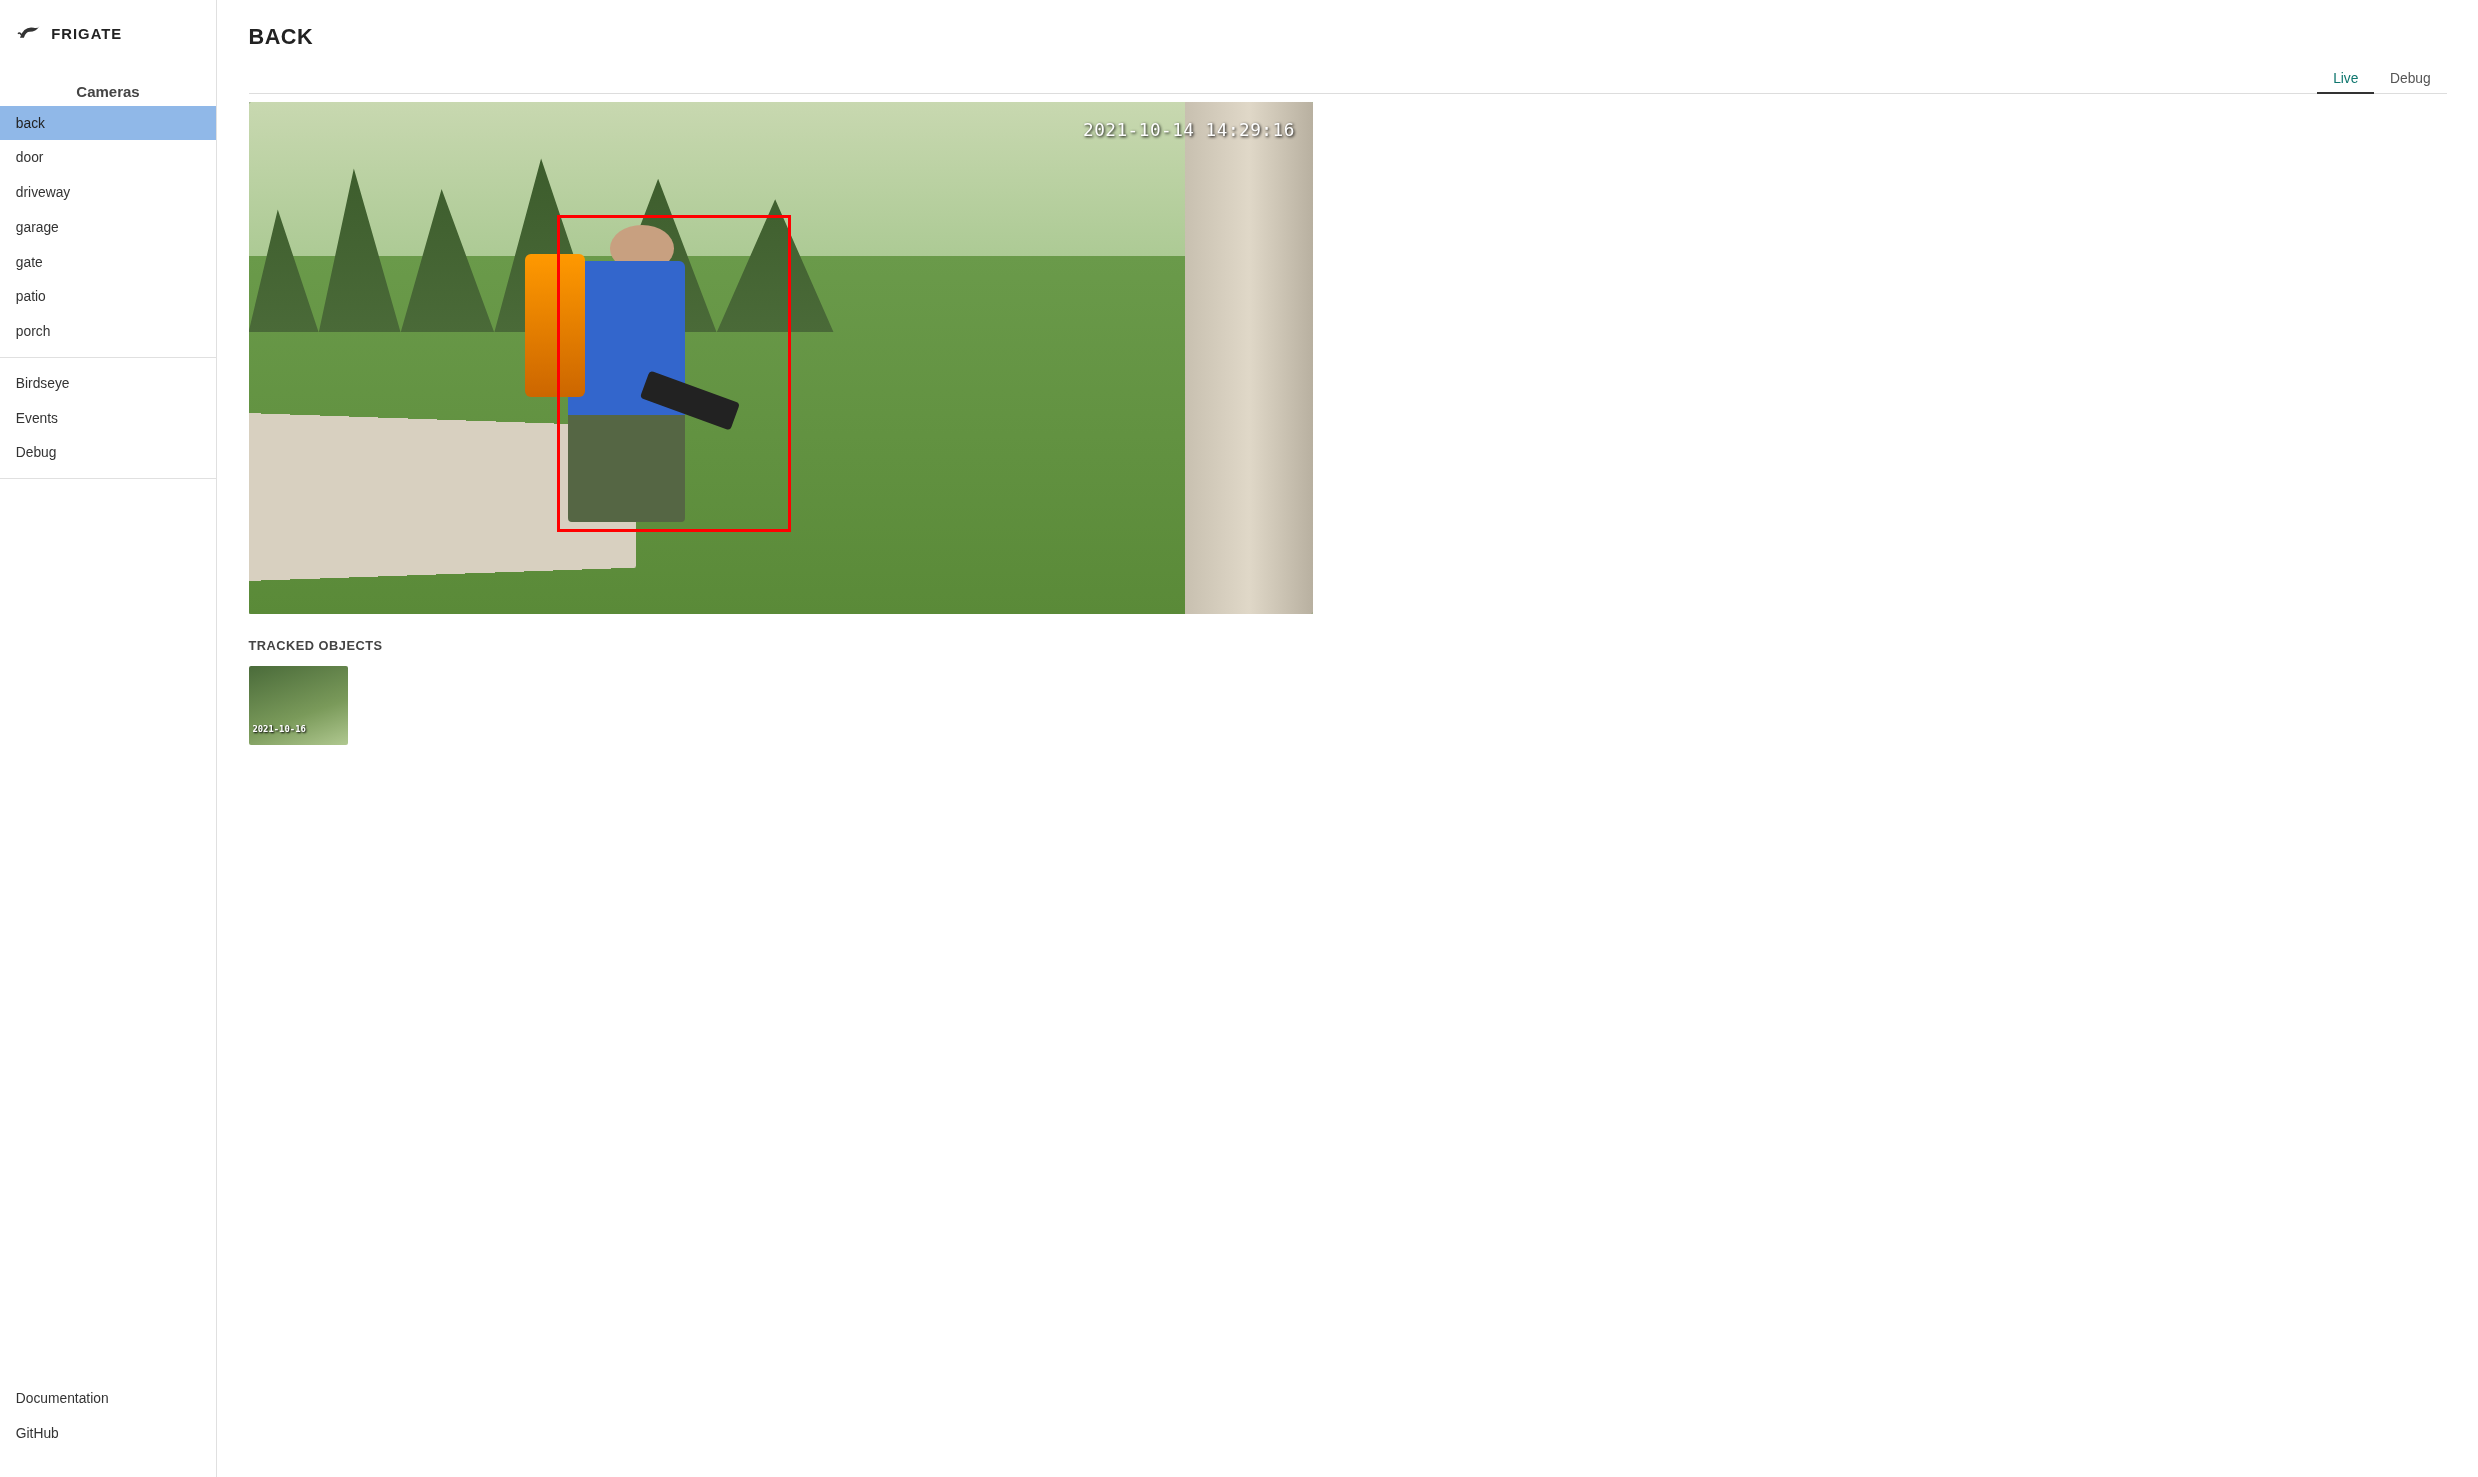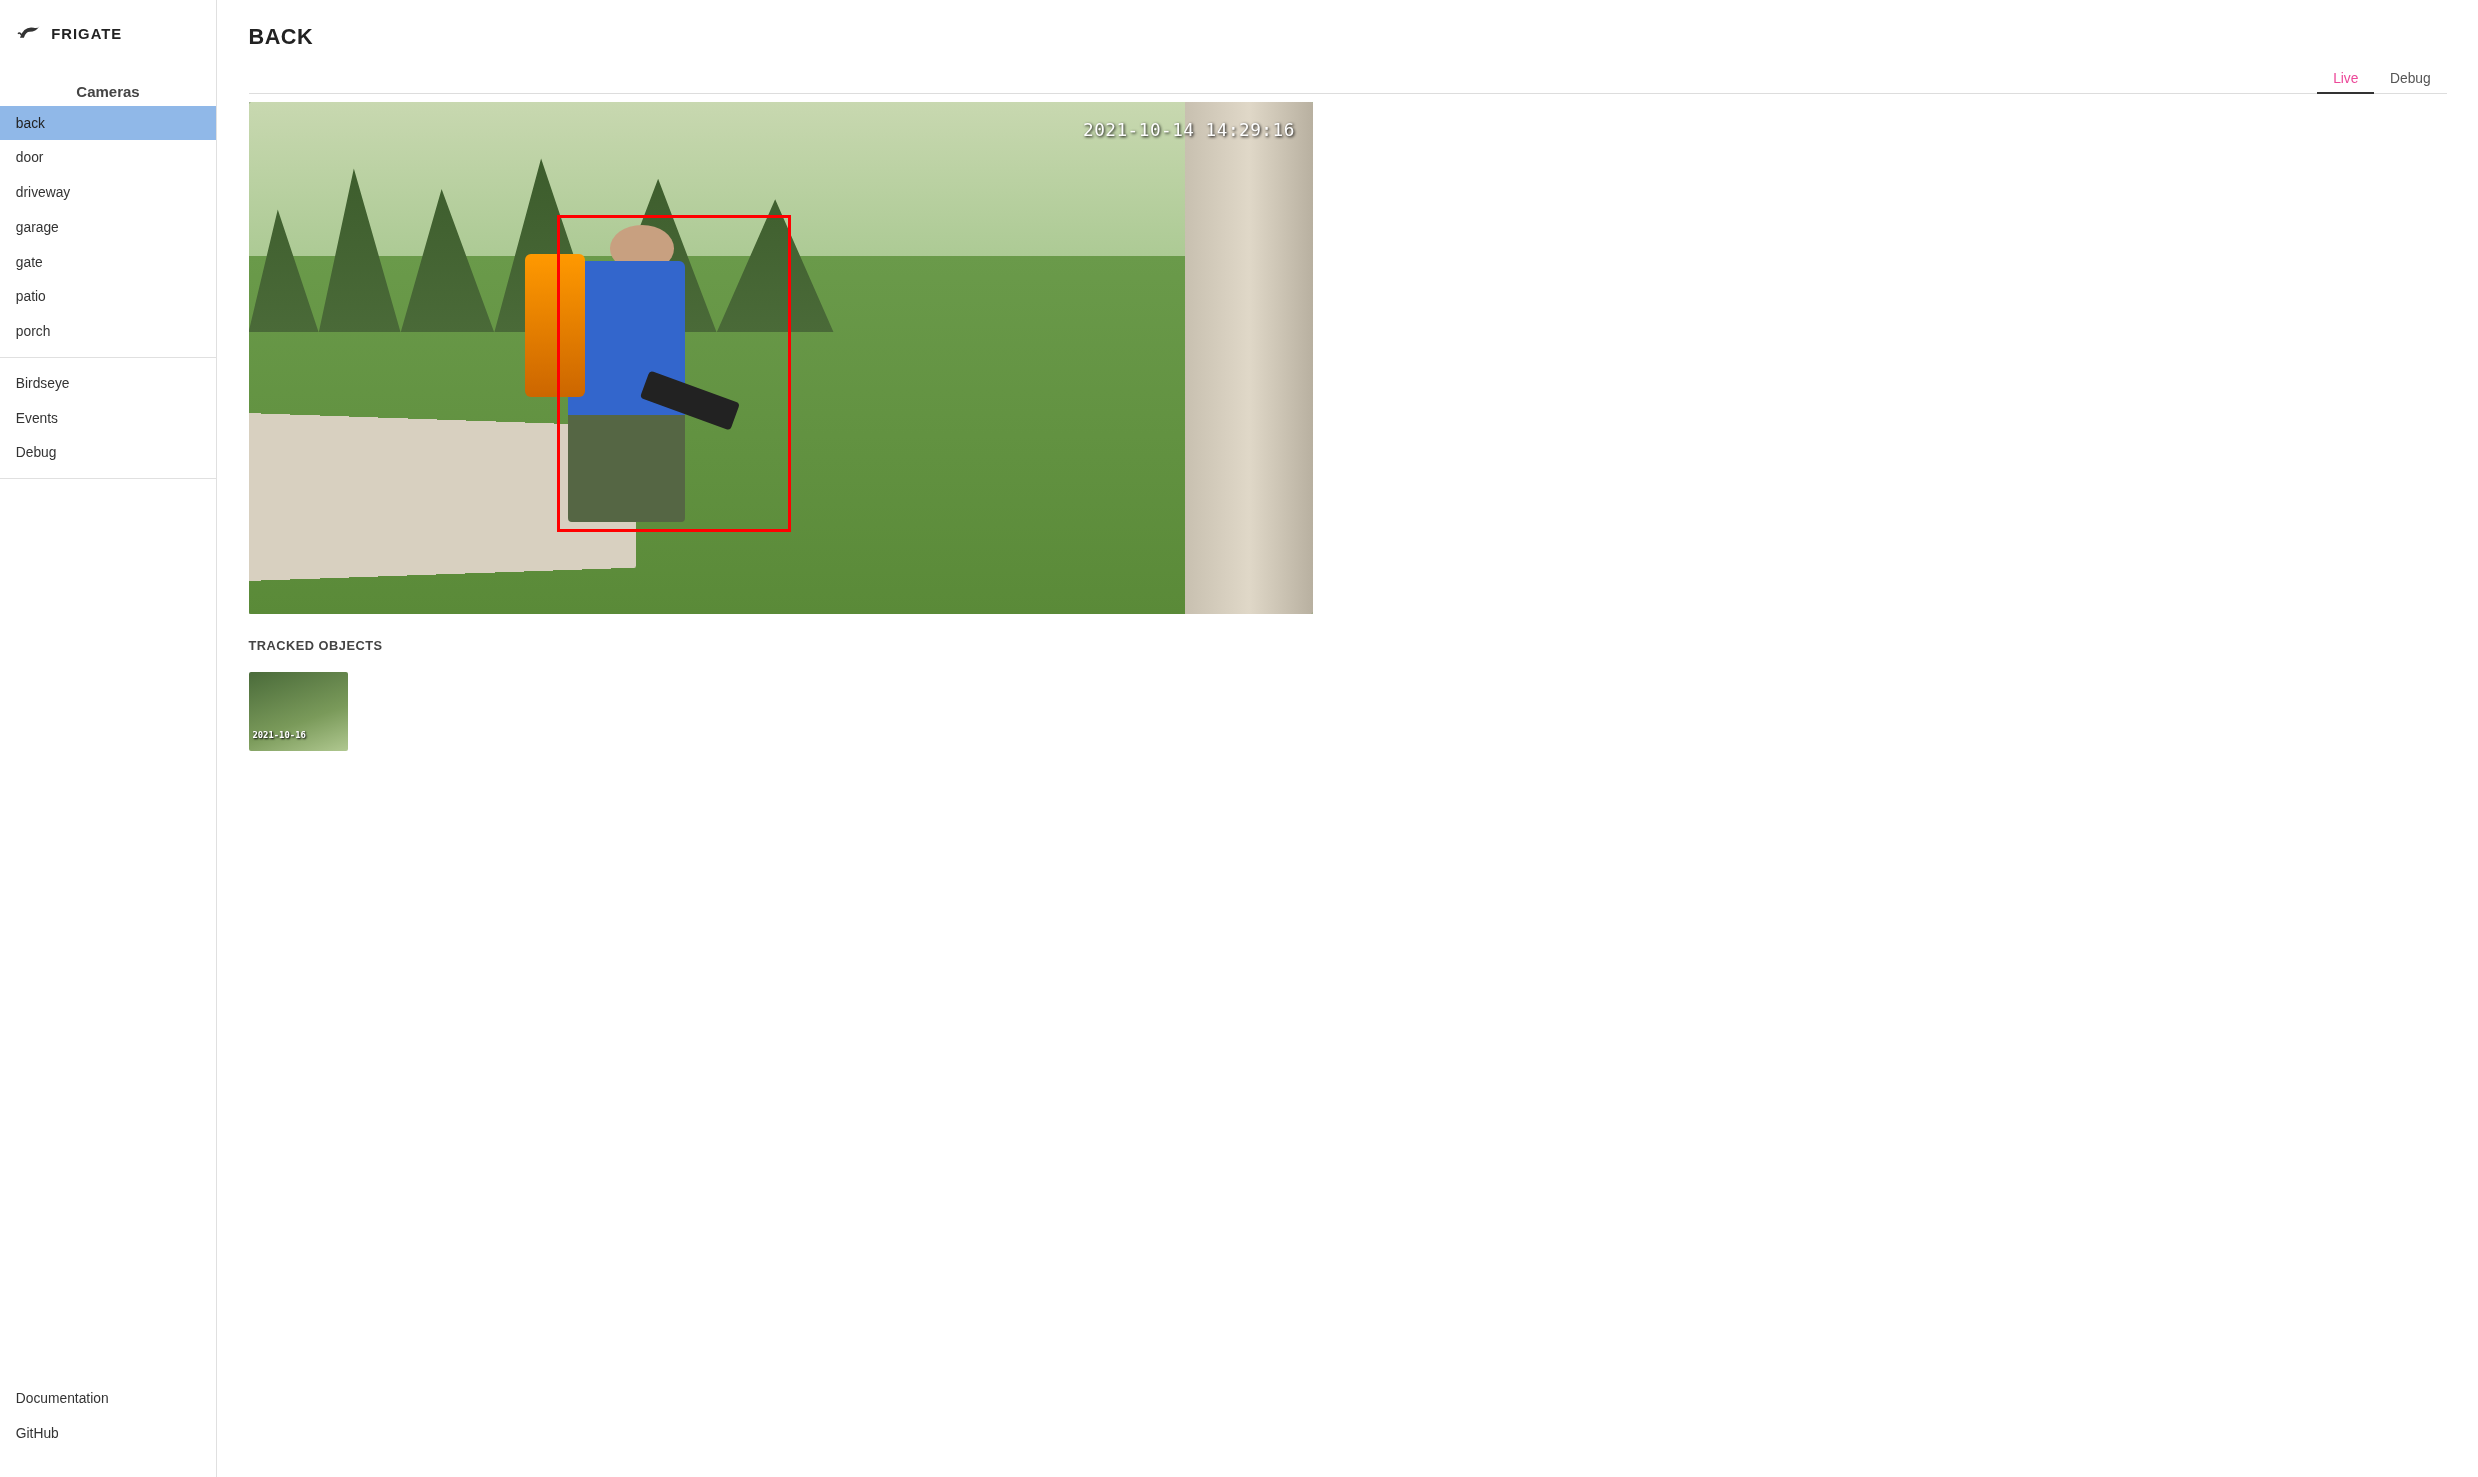--- a/index.html
+++ b/index.html
@@ -86,21 +86,21 @@
     }
     .tab-item {
       padding: 5.9px 15.8px;
       font-size: 13.8px;
       color: #555;
       cursor: pointer;
       border-bottom: 2px solid transparent;
       margin-bottom: -1px;
     }
     .tab-item.active {
-      color: #ec4899;
+      color: #0f766e;
       border-bottom: 2px solid #333;
       font-weight: 500;
     }
 
     
     #camera-feed-container {
       position: relative;
       width: 100%;
       max-width: 1064px;
       background: #222;
@@ -174,21 +174,21 @@
       letter-spacing: 0.5px;
       font-family: monospace;
     }
 
     
     #tracked-objects-title {
       font-weight: 700;
       font-size: 12.8px;
       letter-spacing: 0.5px;
       color: #444;
-      margin-bottom: 19px;
+      margin-bottom: 13px;
     }
     #tracked-objects-grid {
       display: flex;
       gap: 11.8px;
       flex-wrap: wrap;
     }
     .tracked-thumb {
       width: 99px;
       height: 79px;
       background: #333;

